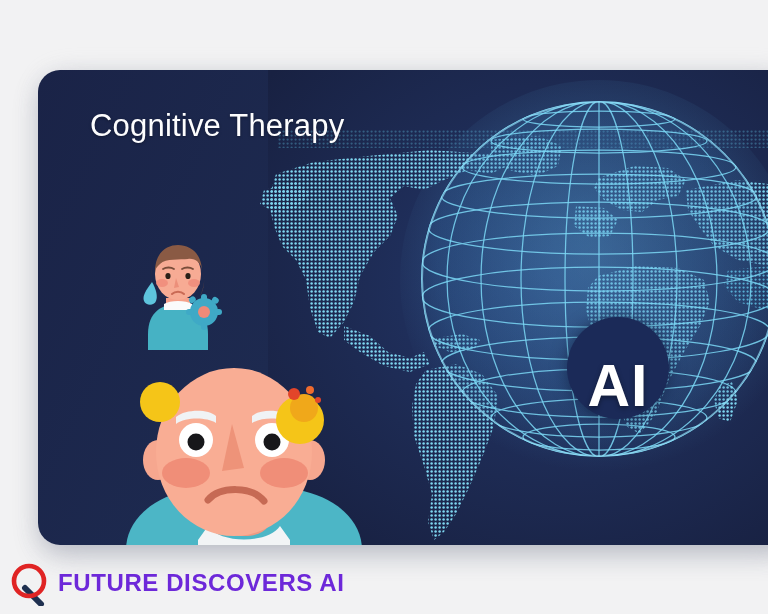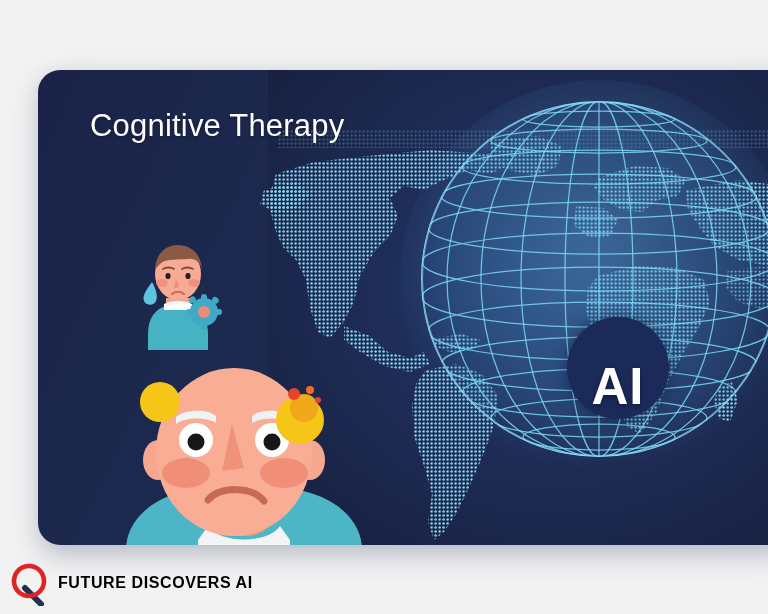--- a/index.html
+++ b/index.html
@@ -44,35 +44,35 @@
     background:radial-gradient(circle at 50% 45%, rgba(120,205,240,.22) 0%, rgba(90,180,230,.10) 55%, rgba(25,40,80,0) 72%);
   }
   .ai-badge {
     position:absolute; left:529px; top:247px;
     width:102px; height:102px; border-radius:50%;
     background:#1b2a58;
     display:flex; align-items:center; justify-content:center;
     box-shadow:0 0 16px rgba(10,20,50,.55);
   }
   .ai-badge span {
-    color:#ffffff; font-size:51px; font-weight:700; letter-spacing:1px;
+    color:#ffffff; font-size:59px; font-weight:700; letter-spacing:1px;
     font-family:"Liberation Sans", sans-serif;
     text-shadow:0 2px 5px rgba(0,0,0,.4);
     margin-top:36px;
   }
 
   
   .char-small { position:absolute; left:84px; top:168px; width:112px; height:112px; }
   .char-large { position:absolute; left:86px; top:298px; width:240px; height:238px; }
 
   
   .logo-row { position:absolute; left:8px; top:560px; display:flex; align-items:center; gap:4px; }
   .logo-mark { width:46px; height:46px; flex:0 0 46px; }
   .logo-text {
-    font-size:16px; font-weight:700; color:#000000;
+    font-size:24px; font-weight:700; color:#6d28d9;
     letter-spacing:.6px; font-family:"Liberation Sans", sans-serif;
     white-space:nowrap; line-height:1;
   }
 </style>
 </head>
 <body>
 
 <div id="stage">
 
   <div class="card-shadow"></div>

